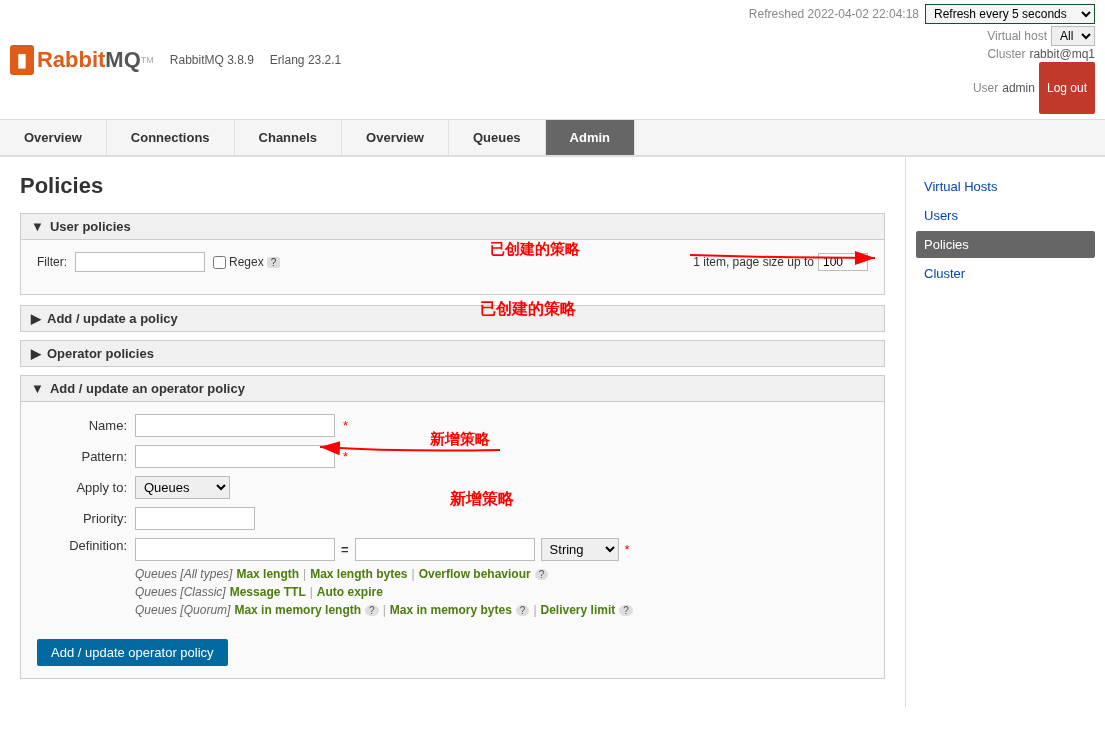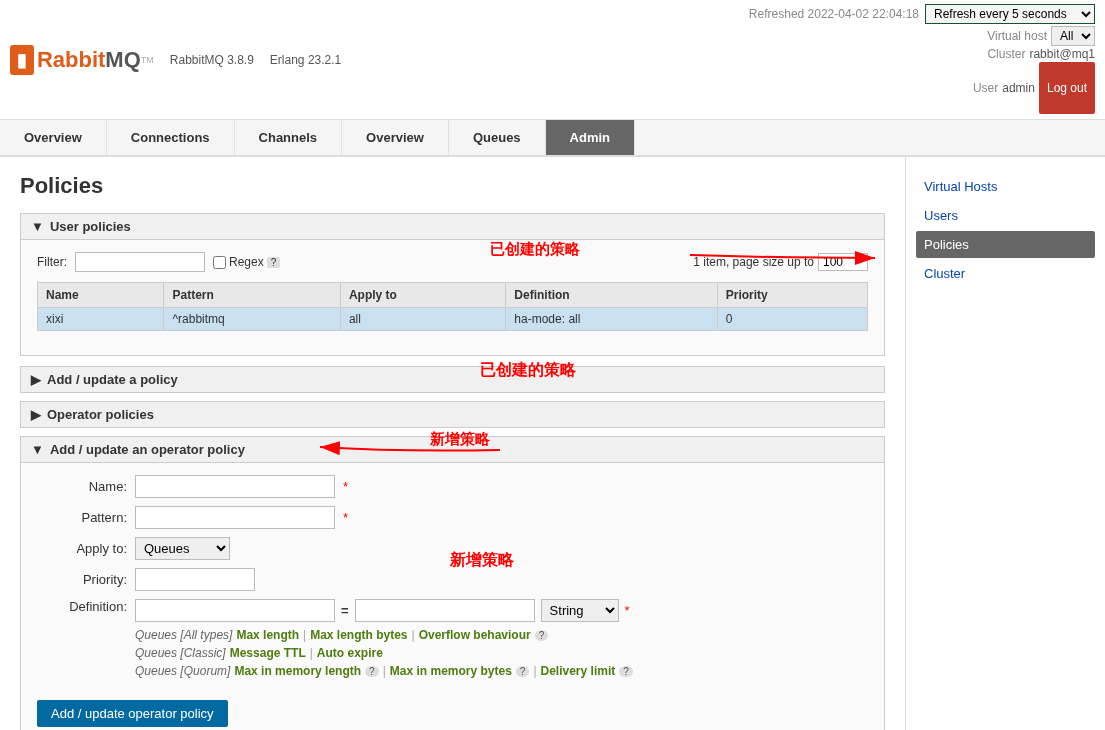--- a/index.html
+++ b/index.html
@@ -153,40 +153,20 @@
           <label class="regex-label">
             <input type="checkbox" style="">
             <span>Regex</span>
             <span style="background:#ddd;padding:0 4px;border-radius:2px;font-size:10px;cursor:pointer;">?</span>
           </label>
           <div class="page-size-row">
             <span>1 item, page size up to</span>
             <input class="page-size-input" type="text" value="100" style="">
           </div>
         </div>
-        <table class="policy-table">
-          <thead>
-            <tr>
-              <th>Name</th>
-              <th>Pattern</th>
-              <th>Apply to</th>
-              <th>Definition</th>
-              <th>Priority</th>
-            </tr>
-          </thead>
-          <tbody>
-            <tr class="selected">
-              <td>xixi</td>
-              <td>^rabbitmq</td>
-              <td>all</td>
-              <td>ha-mode: all</td>
-              <td>0</td>
-            </tr>
-          </tbody>
-        </table>
       </div>
     </div>
 
     <div class="collapse-section op-section">
       <div class="collapse-header">
         <span>▶</span>
         <span>Add / update a policy</span>
       </div>
     </div>
 

